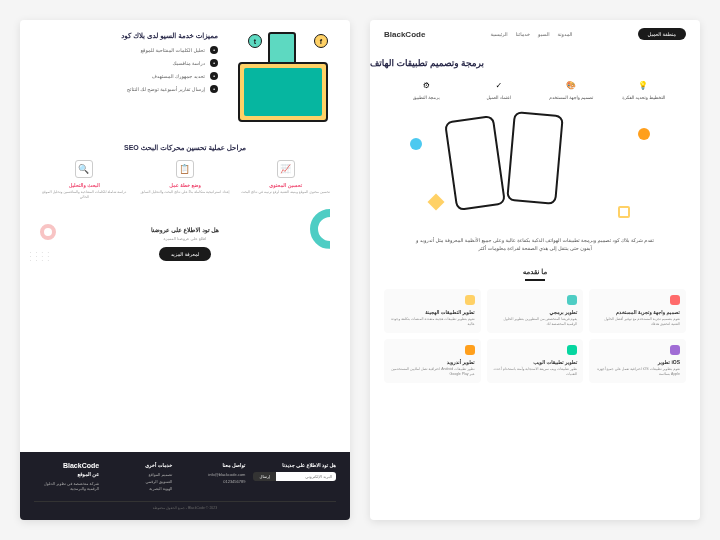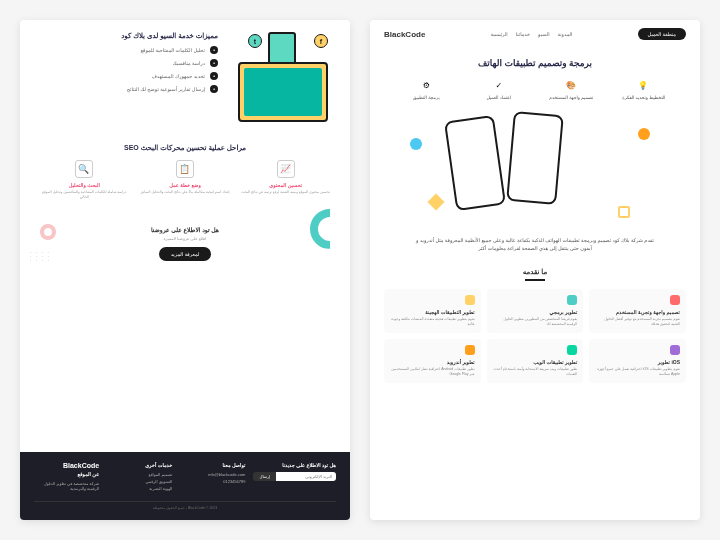--- a/index.html
+++ b/index.html
@@ -4,21 +4,21 @@
 <style>
 *{margin:0;padding:0;box-sizing:border-box}
 body{font-family:Tahoma,Arial,sans-serif;background:#f5f5f5;display:flex;gap:20px;padding:20px;width:720px;height:540px;overflow:hidden}
 .page{background:#fff;flex:1;border-radius:4px;box-shadow:0 2px 8px rgba(0,0,0,0.1);overflow:hidden;font-size:6px;position:relative}
 .page-left{display:flex;flex-direction:column}
 .header{display:flex;justify-content:space-between;align-items:center;padding:8px 14px}
 .logo{font-weight:bold;font-size:8px;color:#333}
 .nav{display:flex;gap:8px;font-size:5px;color:#666}
 .nav span{cursor:pointer}
 .cta-pill{background:#1a1a1a;color:#fff;padding:3px 10px;border-radius:12px;font-size:5px}
-.hero-title{text-align:center;font-size:9px;font-weight:bold;color:#2a2a4a;margin:10px 0}
+.hero-title{text-align:left;font-size:9px;font-weight:bold;color:#2a2a4a;margin:10px 0}
 .steps{display:flex;justify-content:space-around;padding:0 20px;margin-bottom:8px}
 .step{text-align:center;flex:1}
 .step-icon{width:14px;height:14px;margin:0 auto 3px;border-radius:3px;background:#fff;display:flex;align-items:center;justify-content:center;font-size:8px}
 .step-label{font-size:4.5px;color:#555}
 .phones{position:relative;height:120px;margin:0 20px}
 .phone{position:absolute;width:50px;height:90px;background:#1a1a1a;border-radius:8px;padding:2px}
 .phone-screen{background:#fff;width:100%;height:100%;border-radius:6px;overflow:hidden}
 .phone1{left:60px;top:10px;transform:rotate(-8deg)}
 .phone2{left:120px;top:5px;transform:rotate(5deg)}
 .float-shape{position:absolute;width:12px;height:12px}

